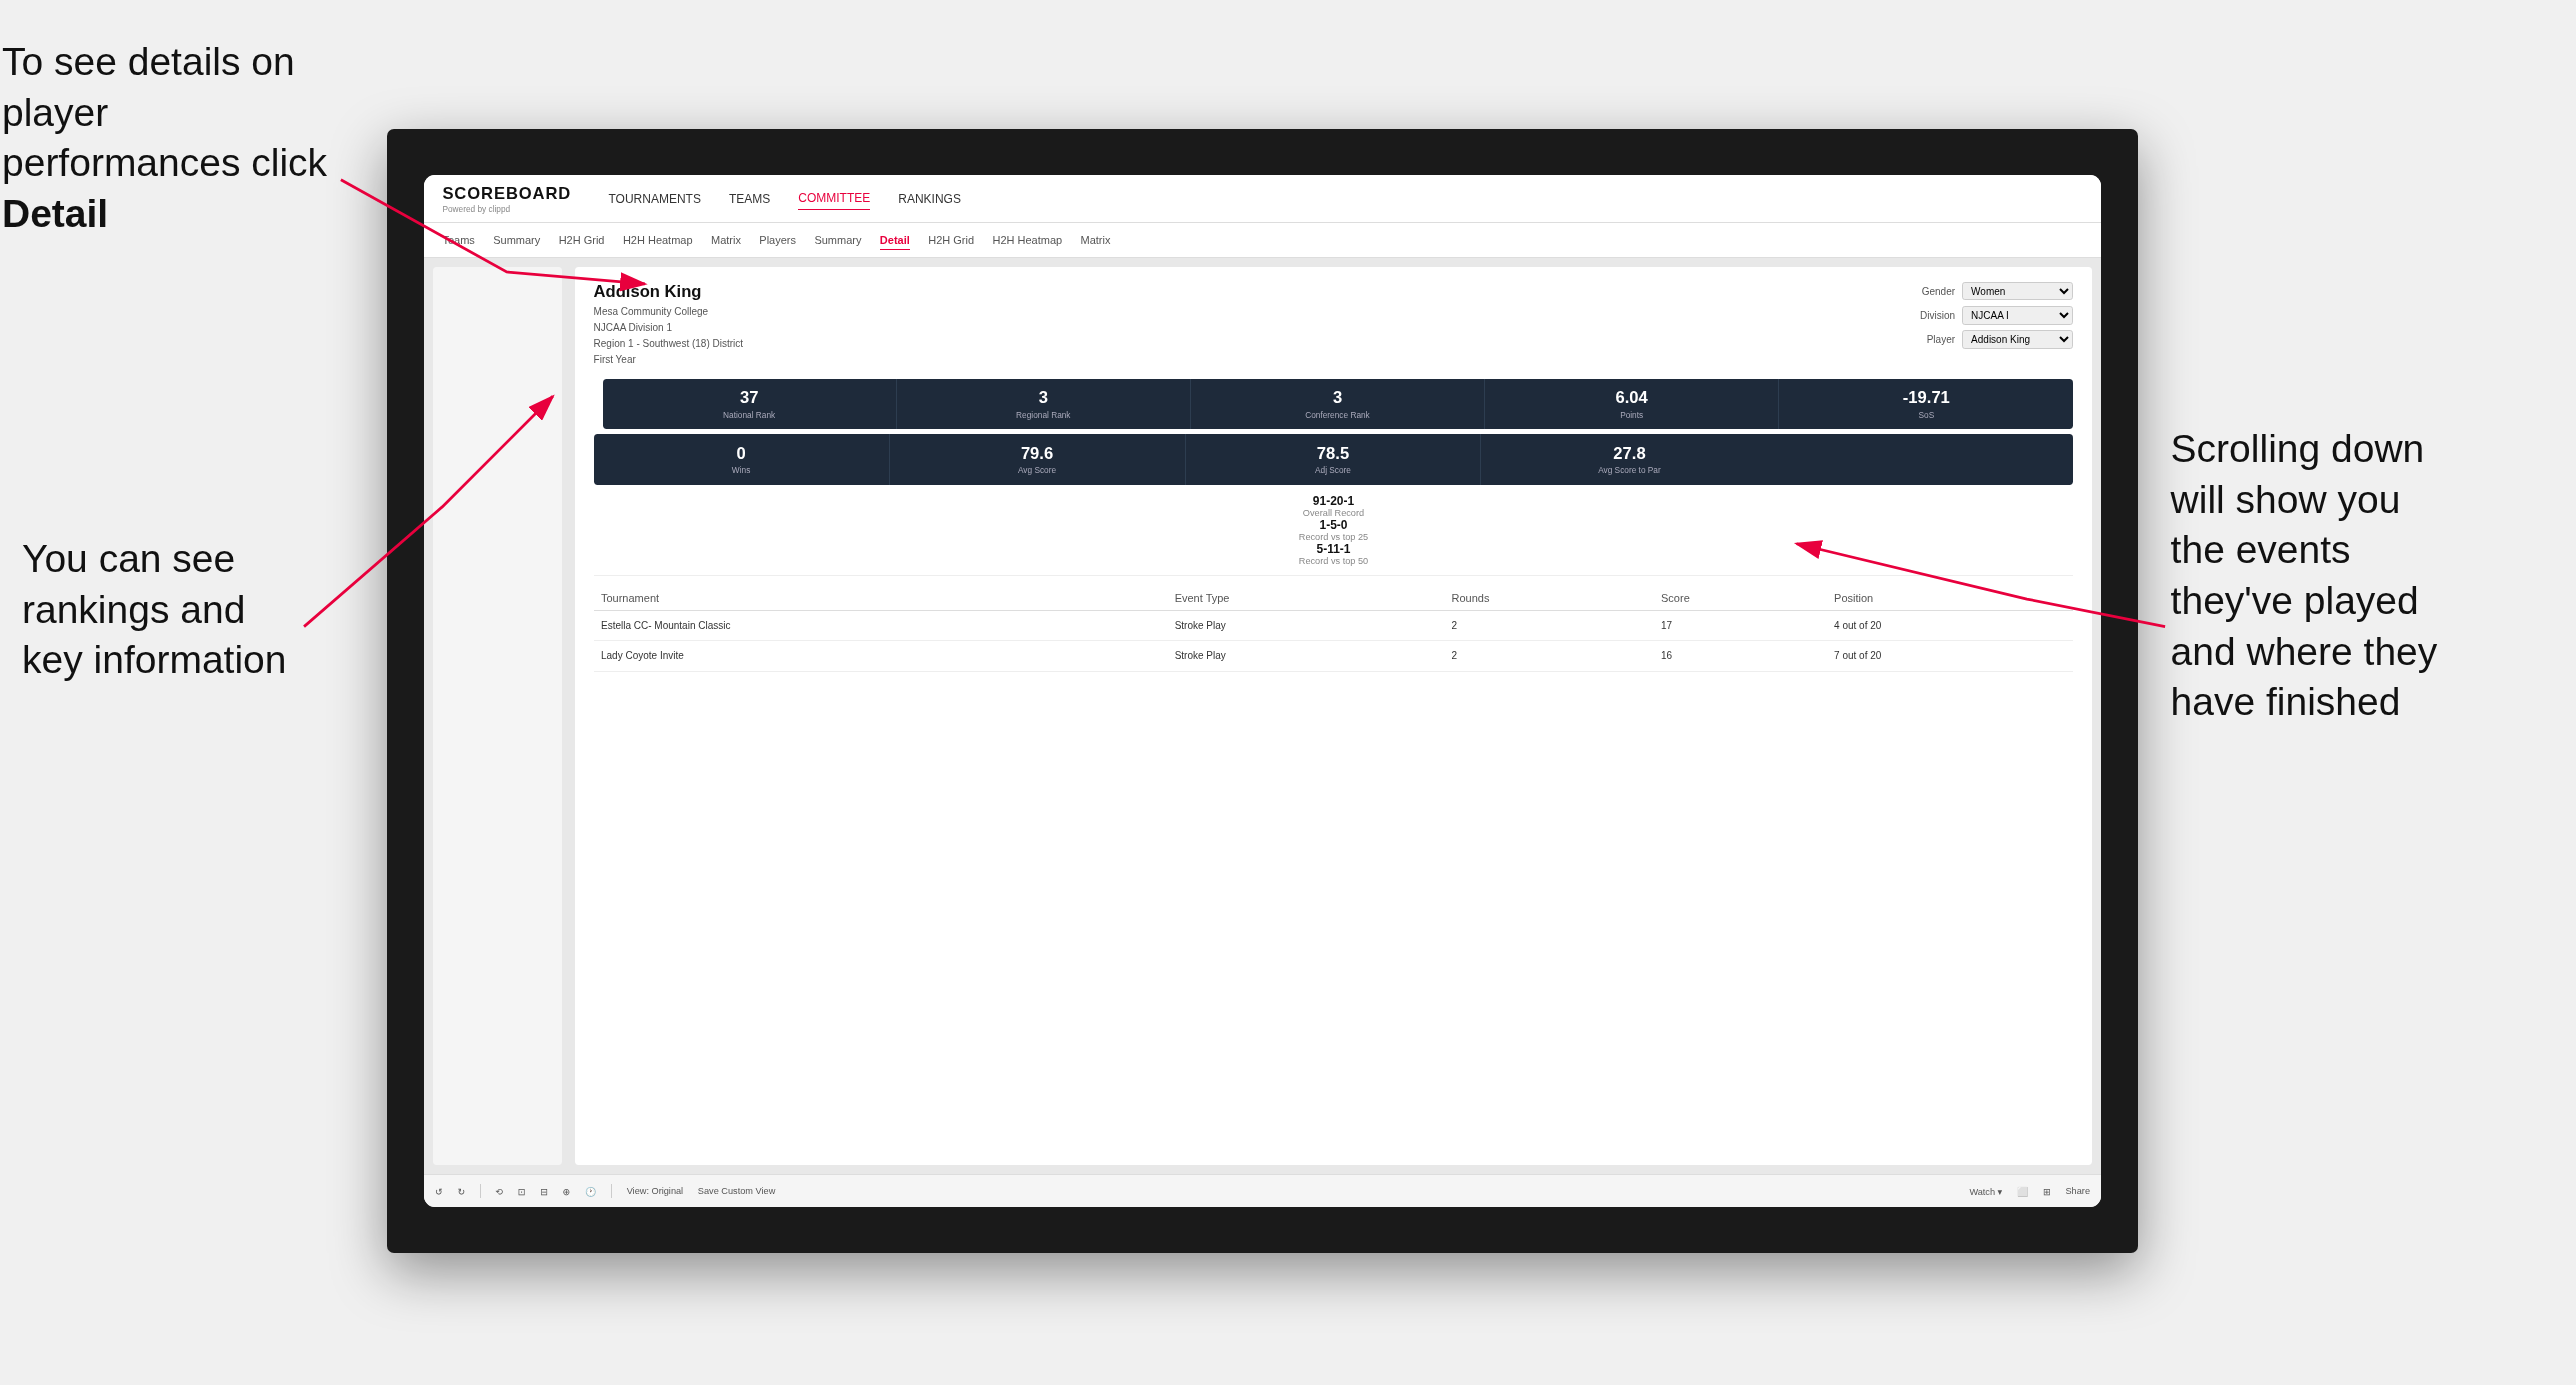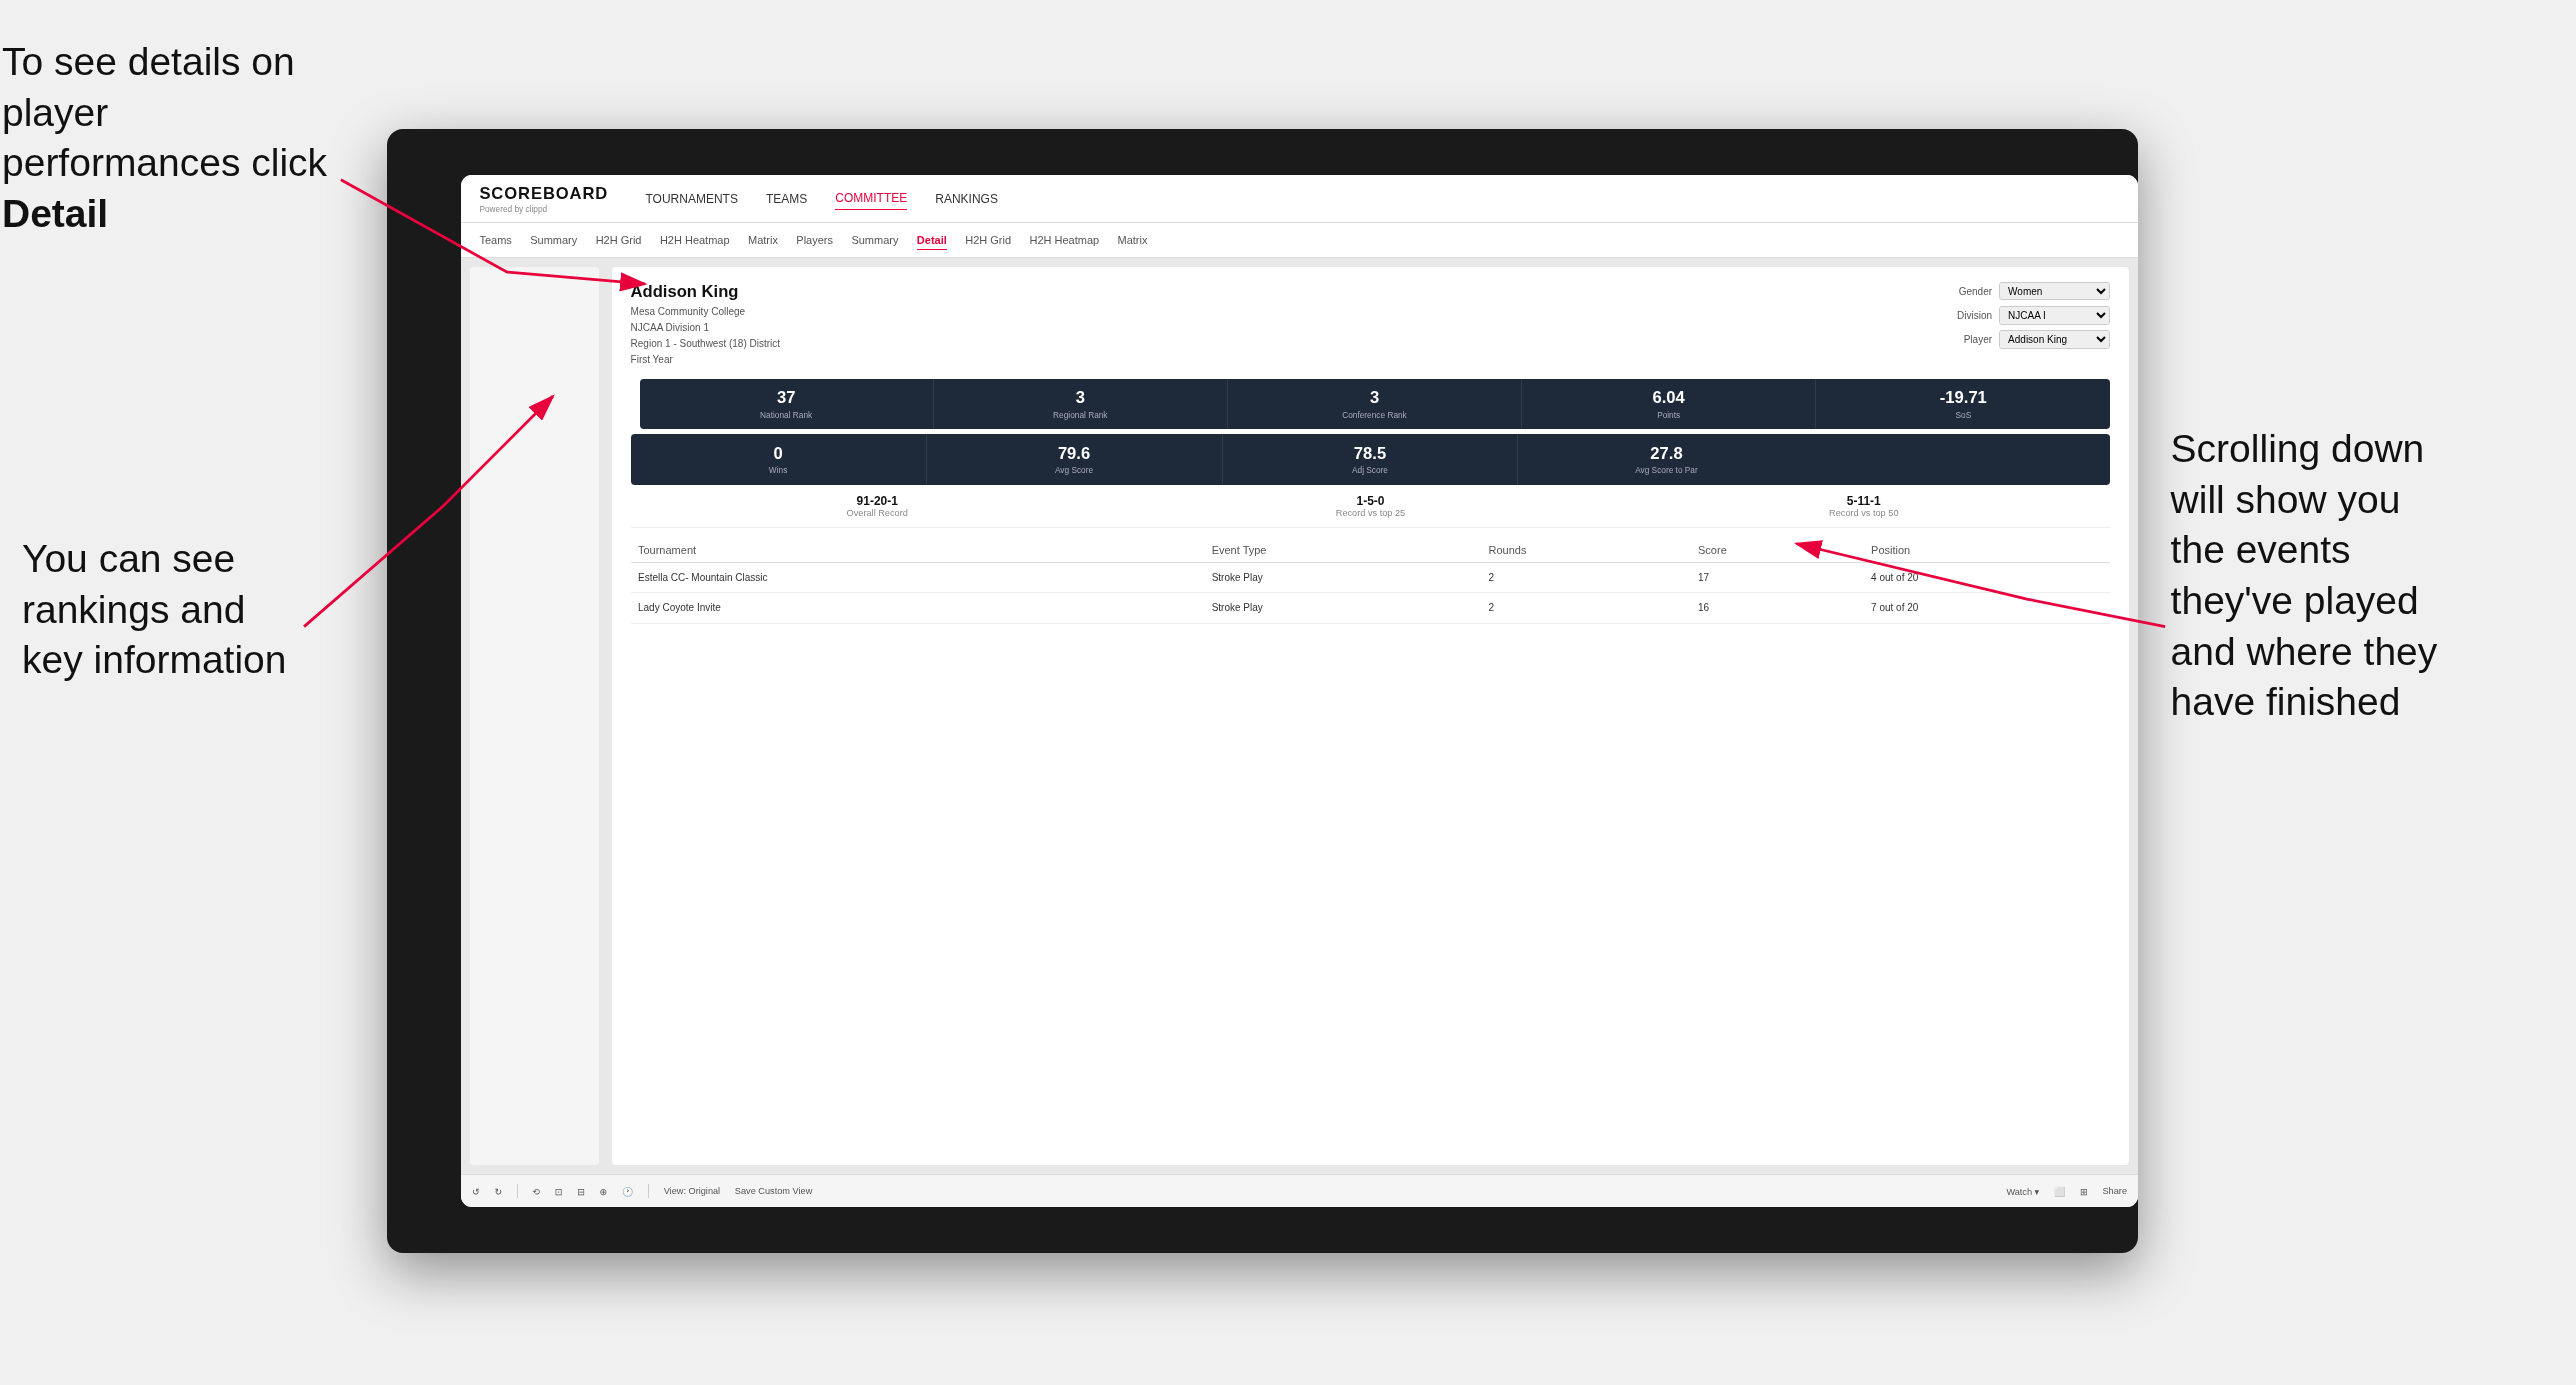--- a/index.html
+++ b/index.html
@@ -47,25 +47,25 @@
     }
 
     
     .tablet-frame {
       position: absolute;
       top: 129px;
       left: 387px;
       width: 1751px;
       height: 1124px;
       background: #1a1a1a;
-      border-radius: 16px;
+      border-radius: 7px;
       box-shadow: 0 18.4px 55px rgba(0,0,0,0.4);
       display: flex;
       align-items: center;
-      justify-content: flex-end;
+      justify-content: center;
     }
     .tablet-screen {
       width: 1677px;
       height: 1032px;
       background: #ffffff;
       border-radius: 11px;
       overflow: hidden;
       display: flex;
       flex-direction: column;
     }
@@ -235,21 +235,21 @@
       border-radius: 3.7px;
       display: grid;
       grid-template-columns: repeat(5, 1fr);
       margin-bottom: 9.2px;
       overflow: hidden;
     }
 
     
     .records-row {
       display: grid;
-      grid-template-columns: repeat(3, 1fr);
+      grid-template-columns: repeat(1, 1fr);
       margin-bottom: 11px;
       border-bottom: 0.9px solid #eee;
       padding-bottom: 9.2px;
     }
     .record-cell {
       text-align: center;
     }
     .record-value {
       font-size: 12px;
       font-weight: bold;

